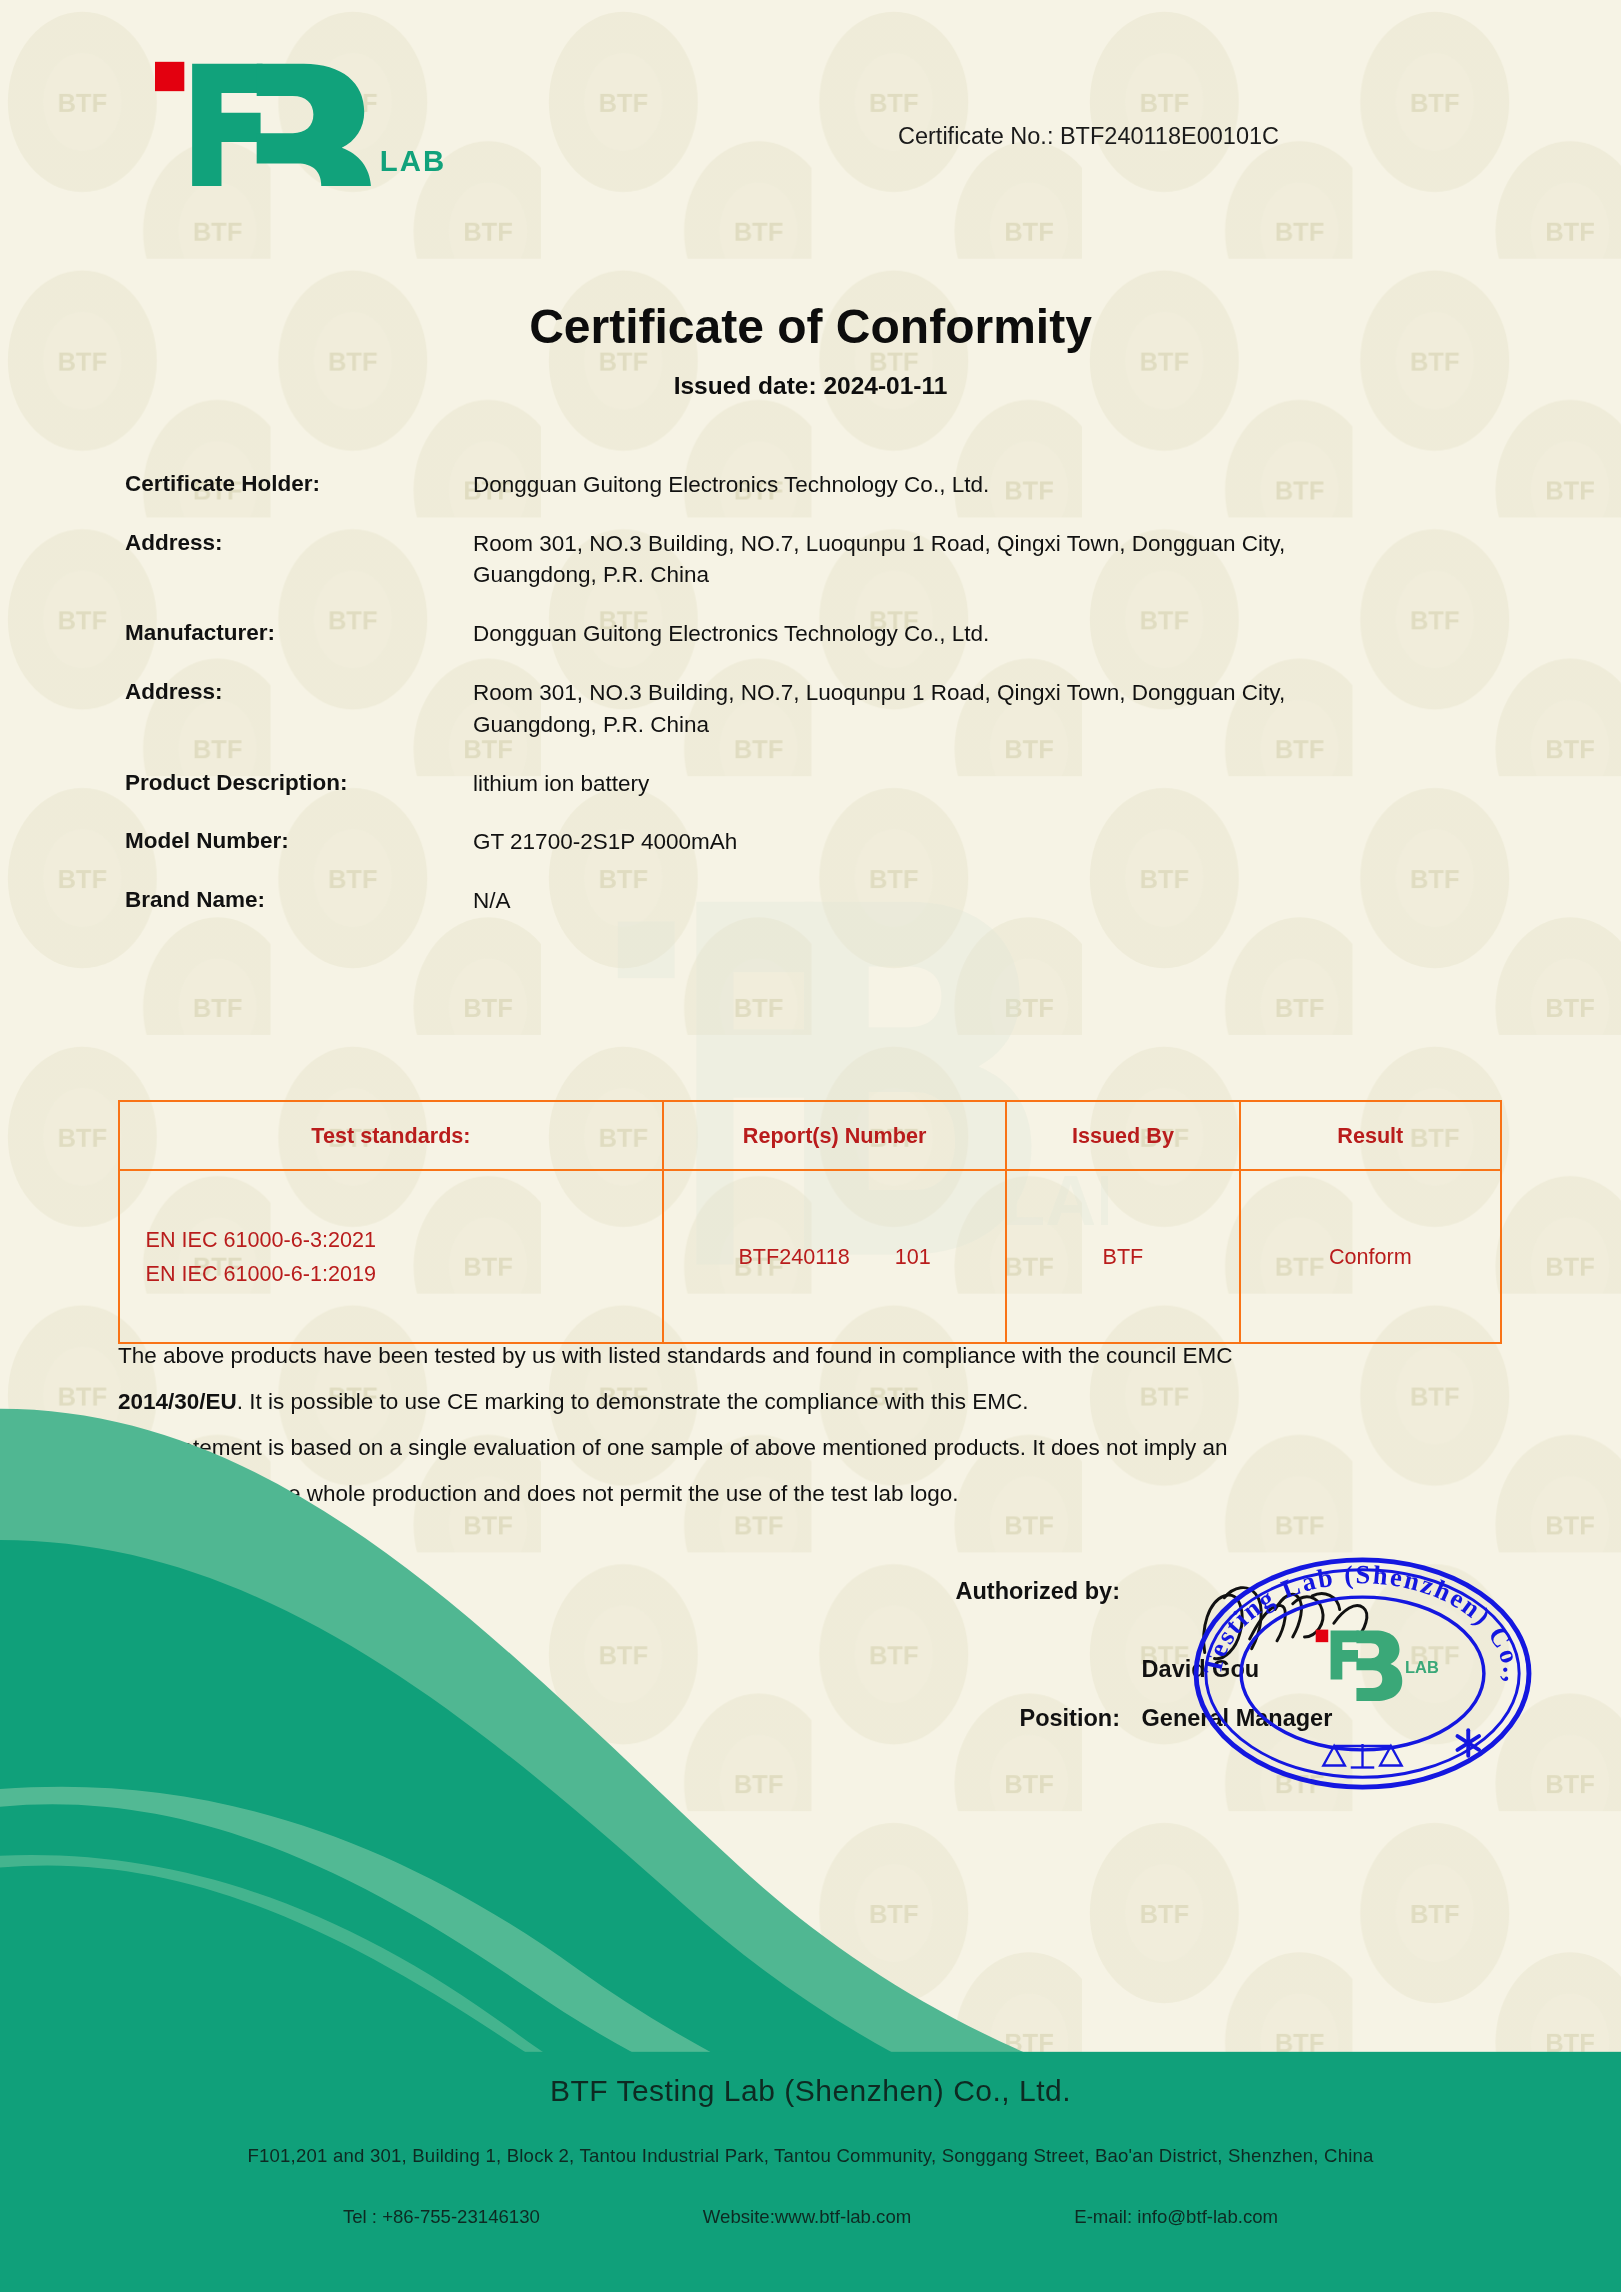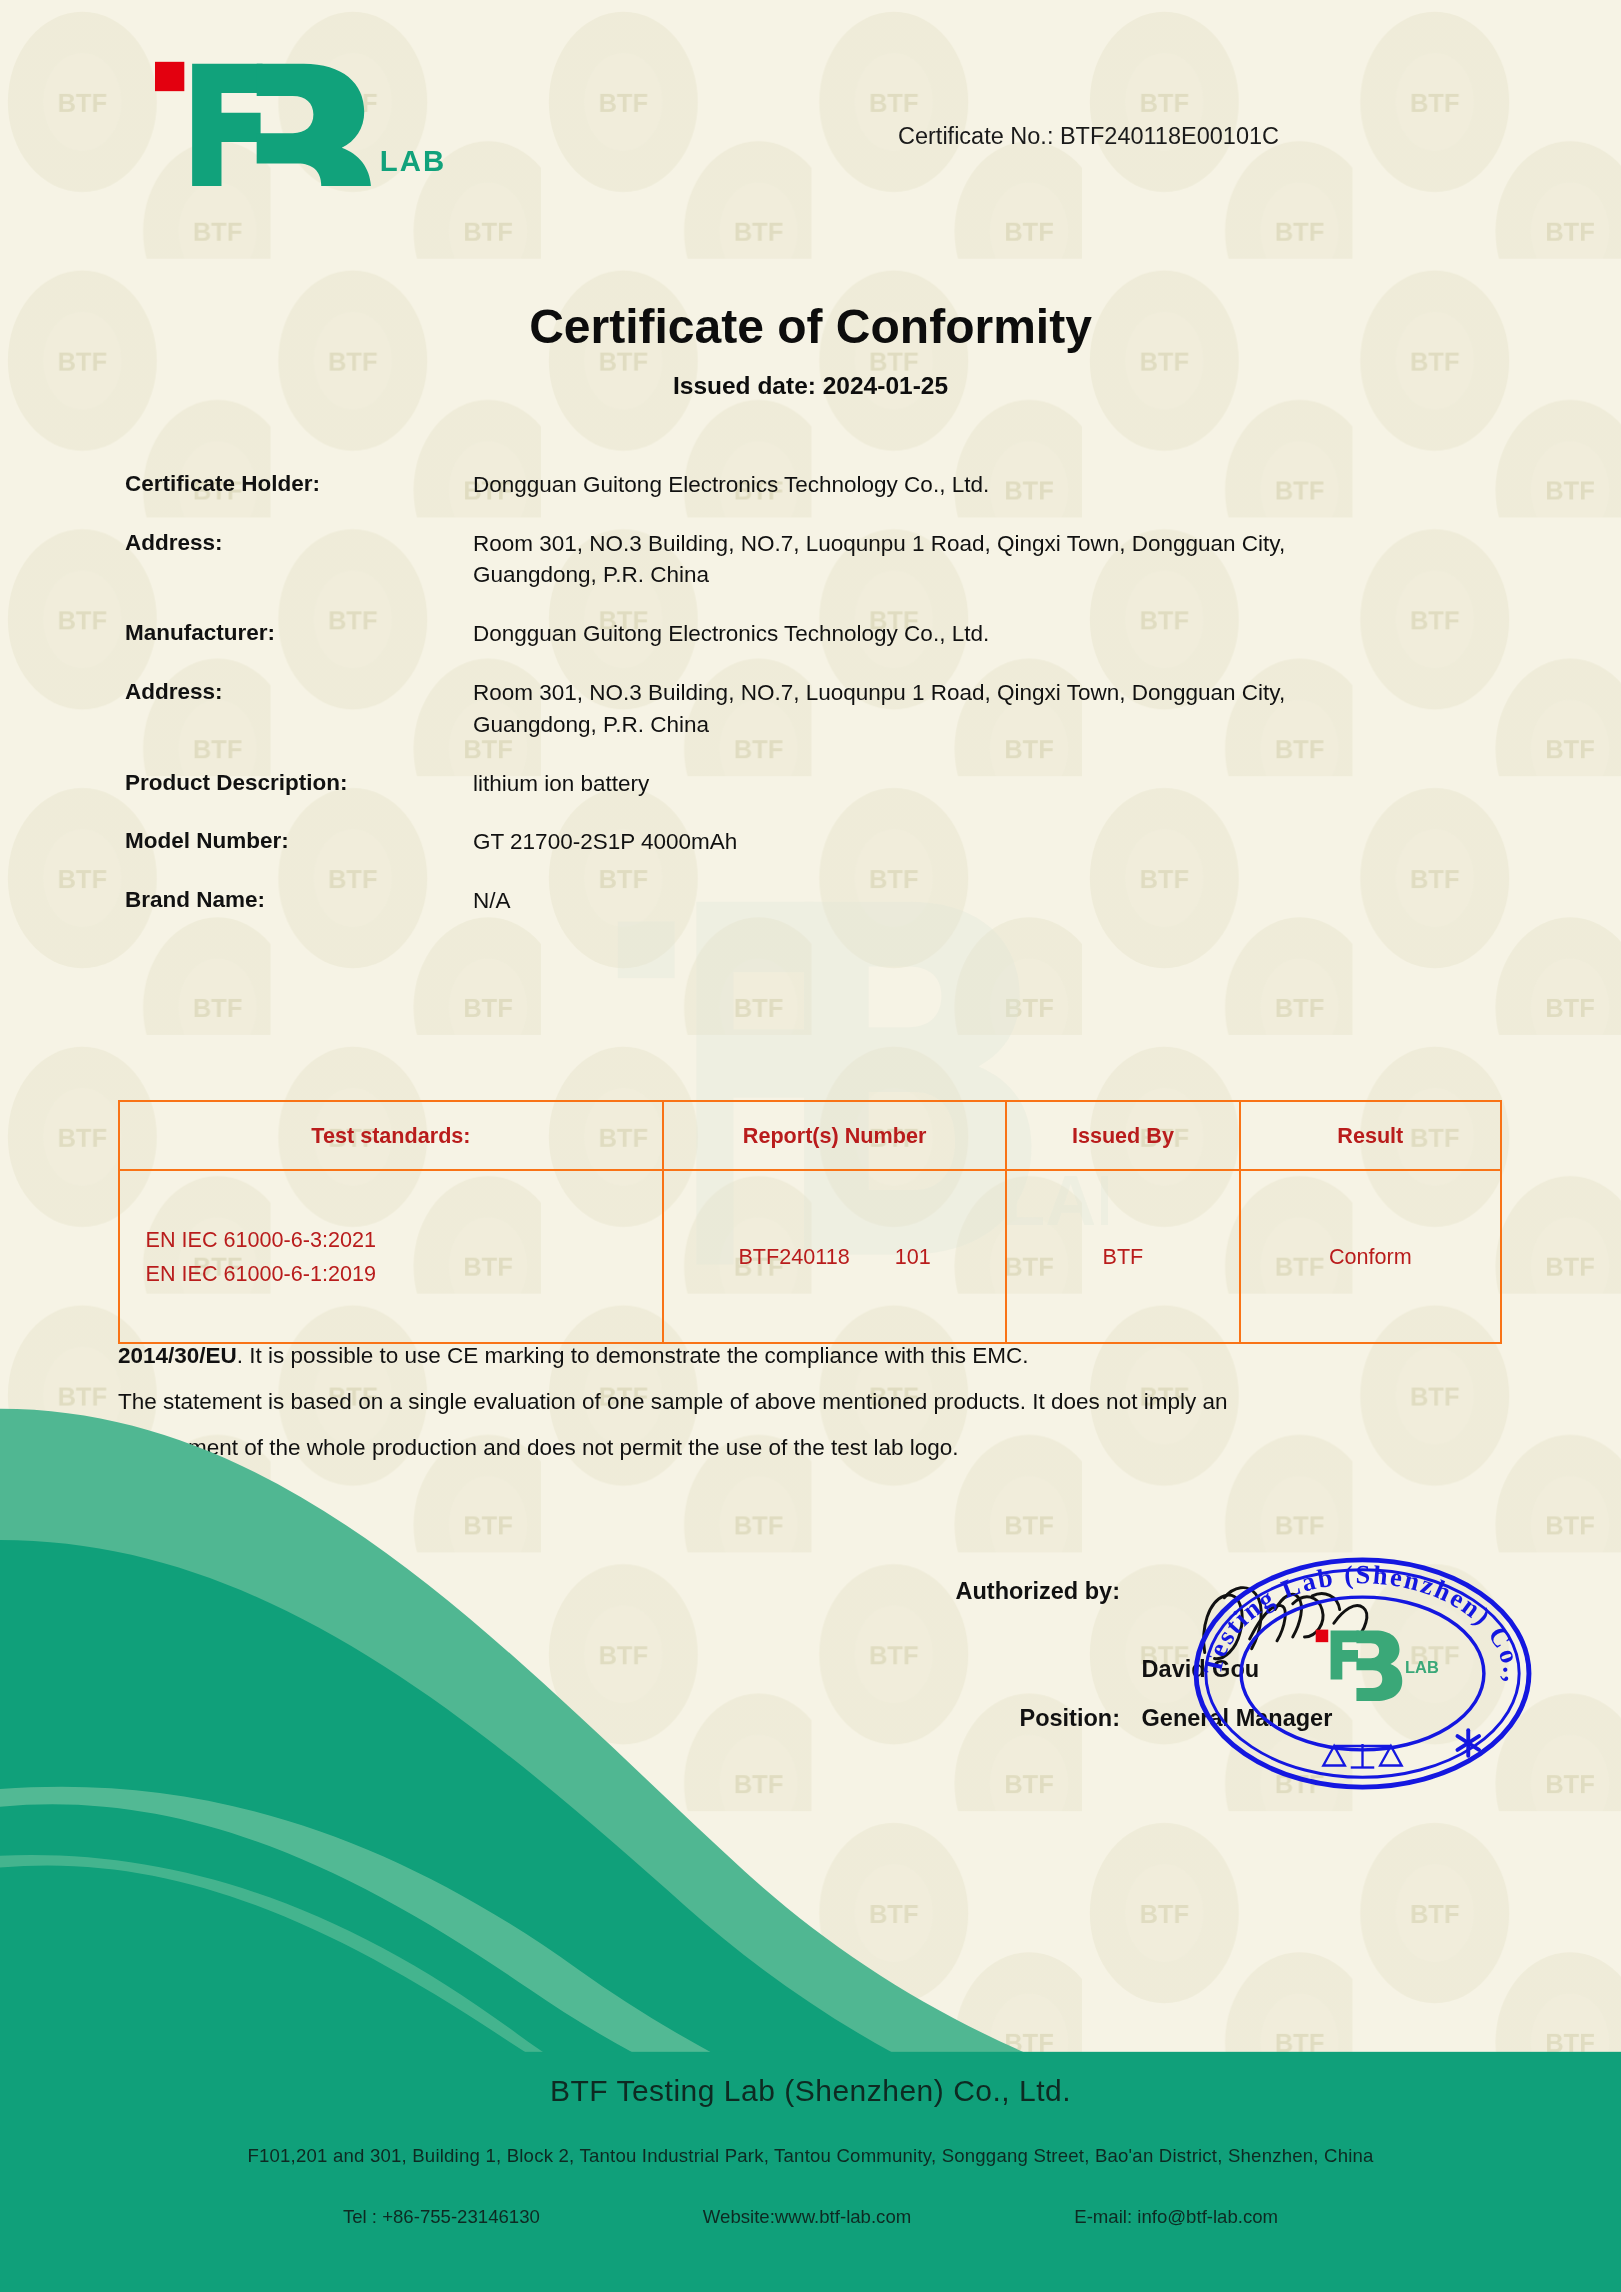--- a/index.html
+++ b/index.html
@@ -300,21 +300,21 @@
       <path d="M112 10 h48 c40 0 62 20 62 49 c0 17 -9 30 -23 37 c19 7 30 22 30 43
                c0 32 -25 51 -66 51 h-51 v-33 h42 c15 0 24 -9 24 -23 c0 -14 -9 -22 -24 -22
                h-42 v-31 h37 c13 0 21 -7 21 -19 c0 -12 -8 -19 -21 -19 h-37 z"></path>
     </g>
     <text x="238" y="120" font-family="Liberation Sans, sans-serif" font-size="30" font-weight="bold" letter-spacing="2" fill="#11a27b">LAB</text>
   </svg>
 
   <div class="cert-no">Certificate No.: BTF240118E00101C</div>
 
   <div class="title">Certificate of Conformity</div>
-  <div class="subtitle">Issued date: 2024-01-25</div>
+  <div class="subtitle">Issued date: 2024-01-11</div>
 
   <div class="fields">
 
     <div class="field-row">
       <div class="field-label">Certificate Holder:</div>
       <div class="field-value">
         <span>Dongguan Guitong Electronics Technology Co., Ltd.</span>
       </div>
     </div>
 
@@ -382,20 +382,21 @@
         <td>
           <span>BTF240118</span><span class="rep-gap"></span><span>101</span>
         </td>
         <td>BTF</td>
         <td>Conform</td>
       </tr>
     </tbody>
   </table>
 
   <div class="statement">
+    <div>The above products have been tested by us with listed standards and found in compliance with the council EMC</div>
     <div><b>2014/30/EU</b><span>. It is possible to use CE marking to demonstrate the compliance with this EMC.</span></div>
     <div>The statement is based on a single evaluation of one sample of above mentioned products. It does not imply an</div>
     <div>assessment of the whole production and does not permit the use of the test lab logo.</div>
   </div>
 
   <svg class="ce-mark" viewBox="0 0 250 175">
     <g fill="#0a0a0a">
       <path d="M98 6 a82 82 0 1 0 0 163 h-3 v-28 h3 a54 54 0 1 1 0 -107 h3 v-28 z"></path>
       <path d="M236 6 a82 82 0 1 0 0 163 v-28 a54 54 0 0 1 -48 -40 h48 v-28 h-48
                a54 54 0 0 1 48 -39 z"></path>

